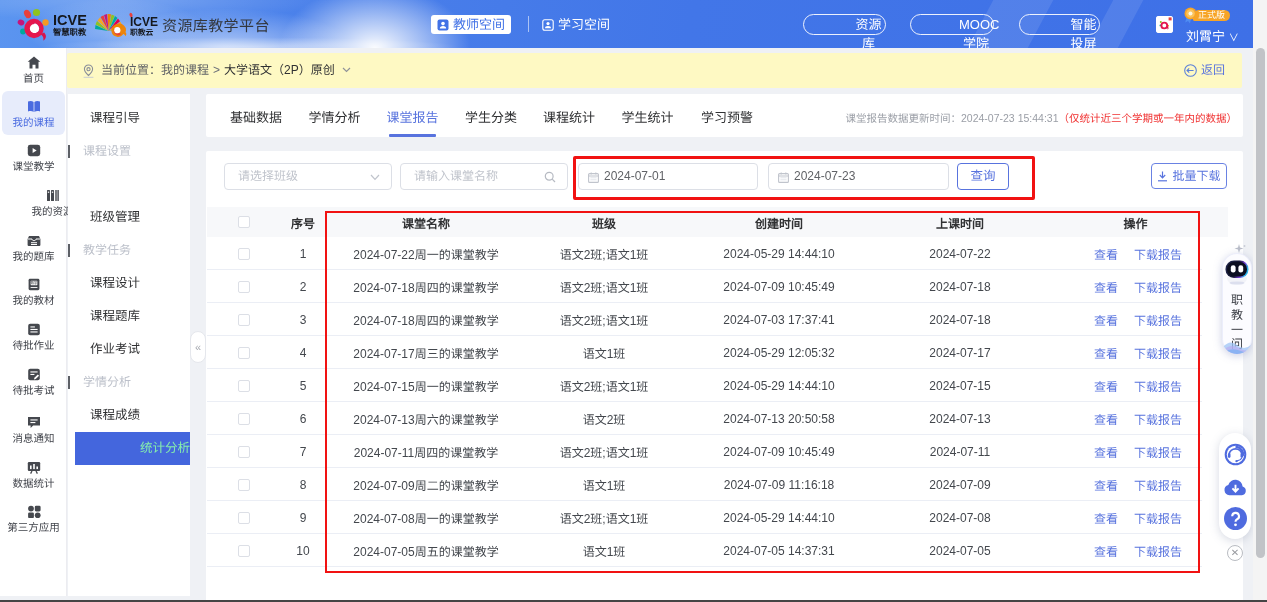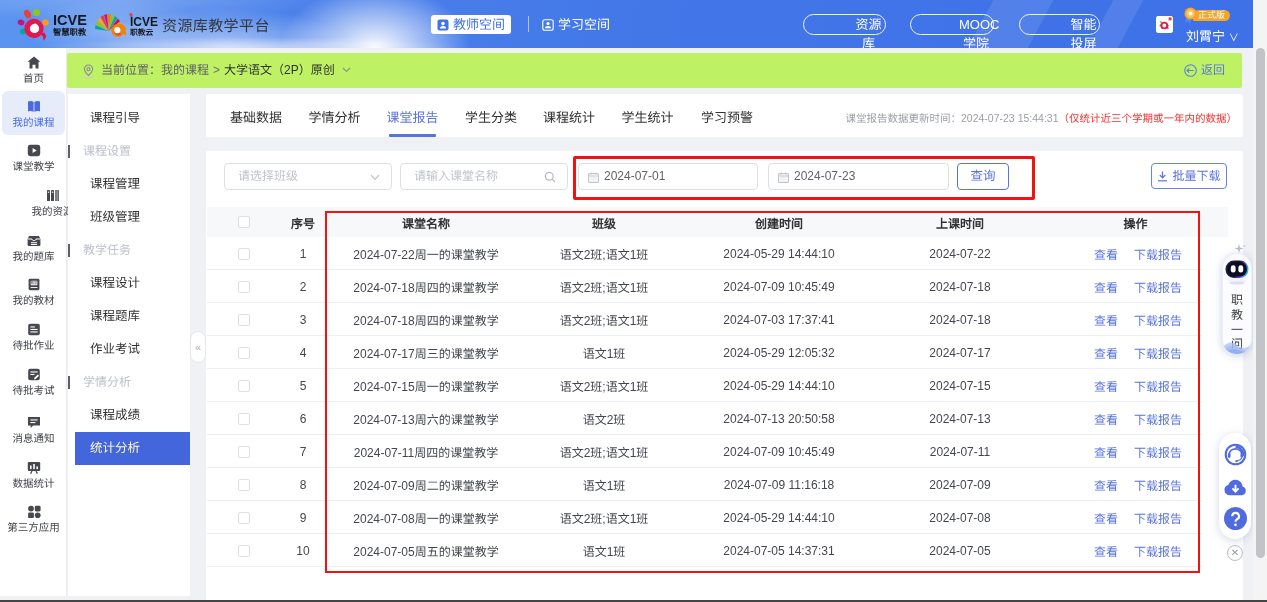--- a/index.html
+++ b/index.html
@@ -31,30 +31,30 @@
 
   
   .sidebar { position:absolute; left:0; top:48px; width:67px; height:548px; background:#fff; border-right:1px solid #ececf0; }
   .sitem { position:absolute; left:0; width:67px; color:#40434a; display:flex; flex-direction:column; align-items:center; }
   .sitem svg { display:block; }
   .sitem .lb { font-size:10.5px; display:block; margin-top:4px; line-height:11px; }
   .sactive { position:absolute; left:2px; width:63px; top:43px; height:44px; background:#e7ecfb; border-radius:6px; }
   .sitem.blue { color:#4a6be0; }
 
   
-  .crumb { position:absolute; left:67px; top:53px; width:1175px; height:35px; background:#bef264; border-radius:2px; font-size:12px; color:#606266; line-height:35px; }
+  .crumb { position:absolute; left:67px; top:53px; width:1175px; height:35px; background:#fef9c3; border-radius:2px; font-size:12px; color:#606266; line-height:35px; }
   .crumb .dark { color:#303133; }
   .back { position:absolute; right:17px; top:0; color:#5873de; }
 
   
   .menu { position:absolute; left:68px; top:94px; width:122px; height:502px; background:#fff; }
   .mitem { position:absolute; left:0; width:122px; height:33px; line-height:33px; font-size:12.5px; color:#303133; padding-left:22px; }
   .mgroup { position:absolute; left:0; width:122px; height:33px; line-height:33px; font-size:12px; color:#bcc0ca; padding-left:15px; }
   .mgroup i { font-style:normal; position:absolute; left:0; top:10px; width:2px; height:13px; background:#5d6066; color:transparent; overflow:hidden; }
-  .mactive { background:#4466dd; color:#fef9c3; left:7px !important; width:115px; padding-left:15px; }
+  .mactive { background:#4466dd; color:#86efac; left:7px !important; width:115px; padding-left:15px;text-align:right; }
   .collapse { position:absolute; left:190px; top:331px; width:16px; height:32px; background:#fff; border:1px solid #e5e7ec; border-radius:8px; color:#a6a9b0; font-size:11px; line-height:30px; text-align:center; }
 
   
   .tabcard { position:absolute; left:206px; top:94px; width:1037px; height:43px; background:#fff; border-radius:2px; }
   .tab { position:absolute; top:0; height:47px; line-height:47px; font-size:13px; color:#303133; text-align:center; }
   .tab.on { color:#5873de; }
   .tabline { position:absolute; left:183px; top:40px; width:47px; height:2.5px; background:#5873de; border-radius:1px; }
   .updt { position:absolute; right:6px; top:2px; line-height:44px; font-size:10.5px; color:#9a9ea6; }
   .updt b { color:#f03030; font-weight:normal; }
 
@@ -280,21 +280,20 @@
     </svg>
     <span class="back"><svg style="vertical-align:-2.5px;margin-right:4px;" width="13" height="13" viewBox="0 0 13 13">
         <circle cx="6.5" cy="6.5" r="5.8" fill="none" stroke="#5b80d8" stroke-width="1.1"></circle>
         <path d="M5.2 4.3 L3 6.5 L5.2 8.7 M3 6.5 H9.6" stroke="#5b80d8" stroke-width="1.1" fill="none"></path>
       </svg>返回</span>
   </div>
 
   <div class="menu" id="menu">
     <div class="mitem" style="top:8px;">课程引导</div>
     <div class="mgroup" style="top:40.94999999999999px;"><i>|</i>课程设置</div>
-    <div class="mitem" style="top:73.9px;">课程管理</div>
     <div class="mitem" style="top:106.85000000000002px;">班级管理</div>
     <div class="mgroup" style="top:139.8px;"><i>|</i>教学任务</div>
     <div class="mitem" style="top:172.75px;">课程设计</div>
     <div class="mitem" style="top:205.70000000000005px;">课程题库</div>
     <div class="mitem" style="top:238.65000000000003px;">作业考试</div>
     <div class="mgroup" style="top:271.6px;"><i>|</i>学情分析</div>
     <div class="mitem" style="top:304.55px;">课程成绩</div>
     <div class="mitem mactive" style="top:337.5px;">统计分析</div>
   </div>
   <div class="collapse">«</div>

